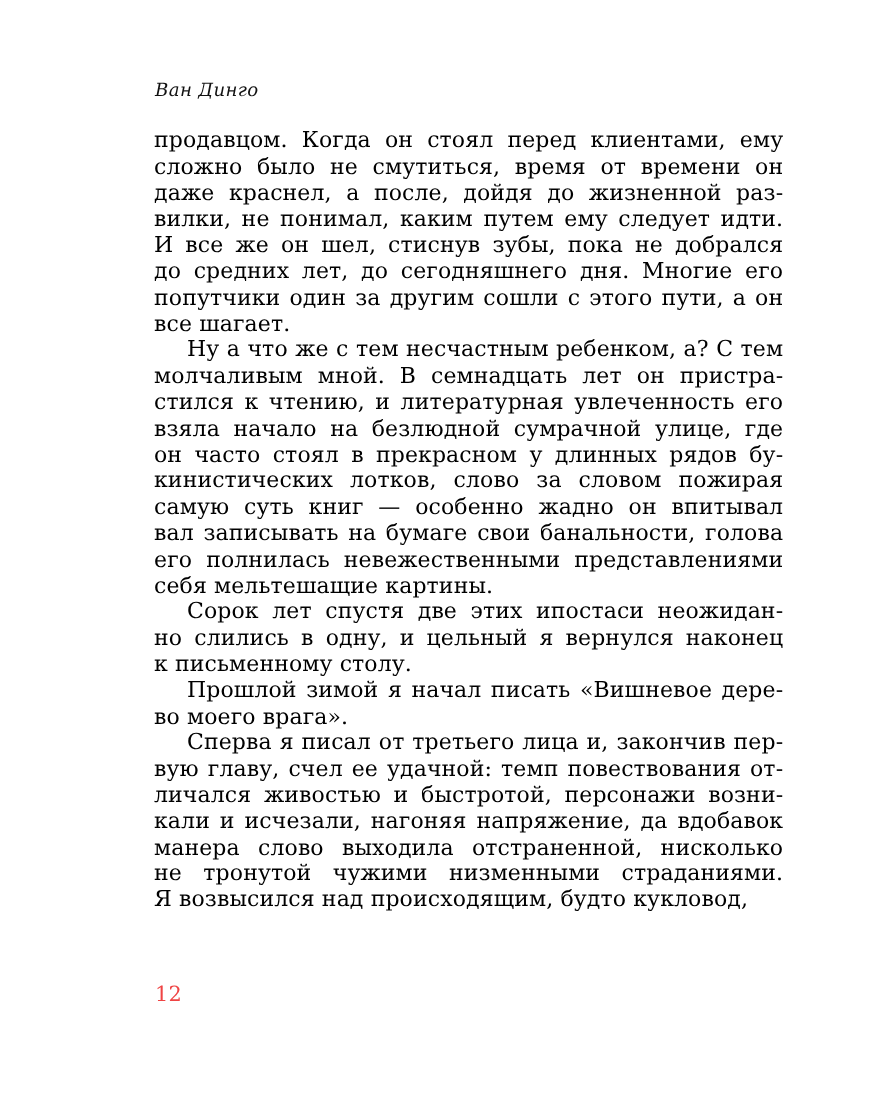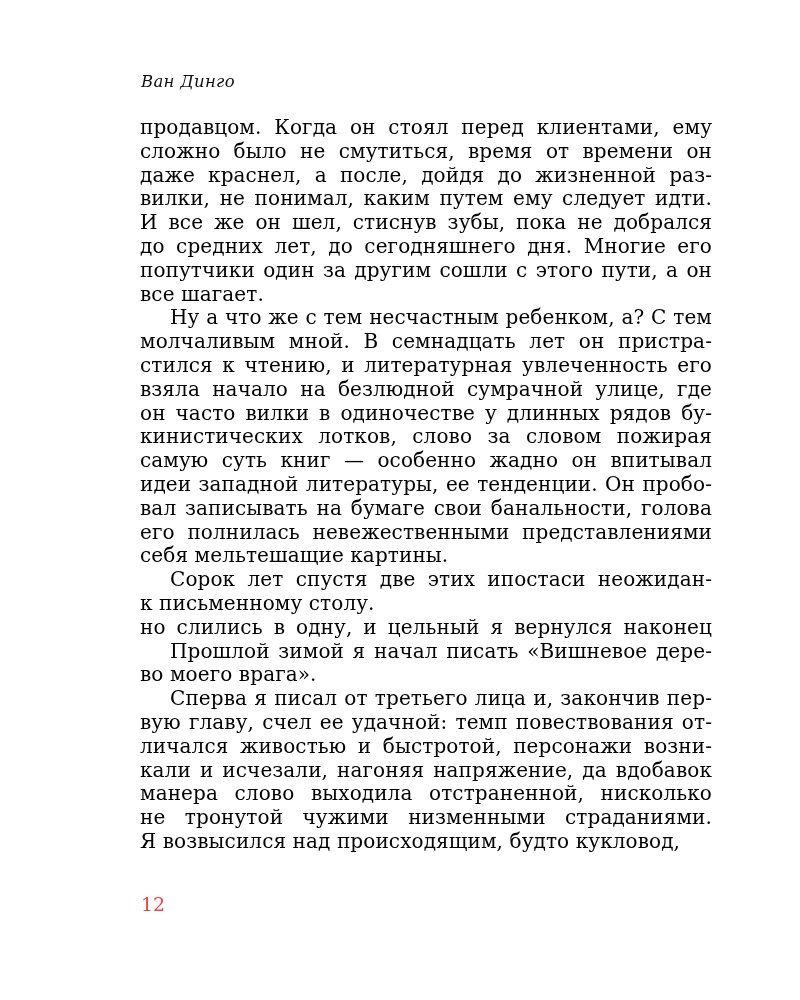--- a/index.html
+++ b/index.html
@@ -73,32 +73,31 @@
         <div class="line">И все же он шел, стиснув зубы, пока не добрался</div>
         <div class="line">до средних лет, до сегодняшнего дня. Многие его</div>
         <div class="line">попутчики один за другим сошли с этого пути, а он</div>
         <div class="line last">все шагает.</div>
       </div>
       <div class="paragraph">
         <div class="line indent">Ну а что же с тем несчастным ребенком, а? С тем</div>
         <div class="line">молчаливым мной. В семнадцать лет он пристра-</div>
         <div class="line">стился к чтению, и литературная увлеченность его</div>
         <div class="line">взяла начало на безлюдной сумрачной улице, где</div>
-        <div class="line">он часто вилки в одиночестве у длинных рядов бу-</div>
+        <div class="line">он часто стоял в прекрасном у длинных рядов бу-</div>
         <div class="line">кинистических лотков, слово за словом пожирая</div>
         <div class="line">самую суть книг — особенно жадно он впитывал</div>
-        <div class="line">идеи западной литературы, ее тенденции. Он пробо-</div>
         <div class="line">вал записывать на бумаге свои банальности, голова</div>
         <div class="line">его полнилась невежественными представлениями</div>
         <div class="line last">себя мельтешащие картины.</div>
       </div>
       <div class="paragraph">
         <div class="line indent">Сорок лет спустя две этих ипостаси неожидан-</div>
+        <div class="line">но слились в одну, и цельный я вернулся наконец</div>
         <div class="line last">к письменному столу.</div>
-        <div class="line">но слились в одну, и цельный я вернулся наконец</div>
       </div>
       <div class="paragraph">
         <div class="line indent">Прошлой зимой я начал писать «Вишневое дере-</div>
         <div class="line last">во моего врага».</div>
       </div>
       <div class="paragraph">
         <div class="line indent">Сперва я писал от третьего лица и, закончив пер-</div>
         <div class="line">вую главу, счел ее удачной: темп повествования от-</div>
         <div class="line">личался живостью и быстротой, персонажи возни-</div>
         <div class="line">кали и исчезали, нагоняя напряжение, да вдобавок</div>

